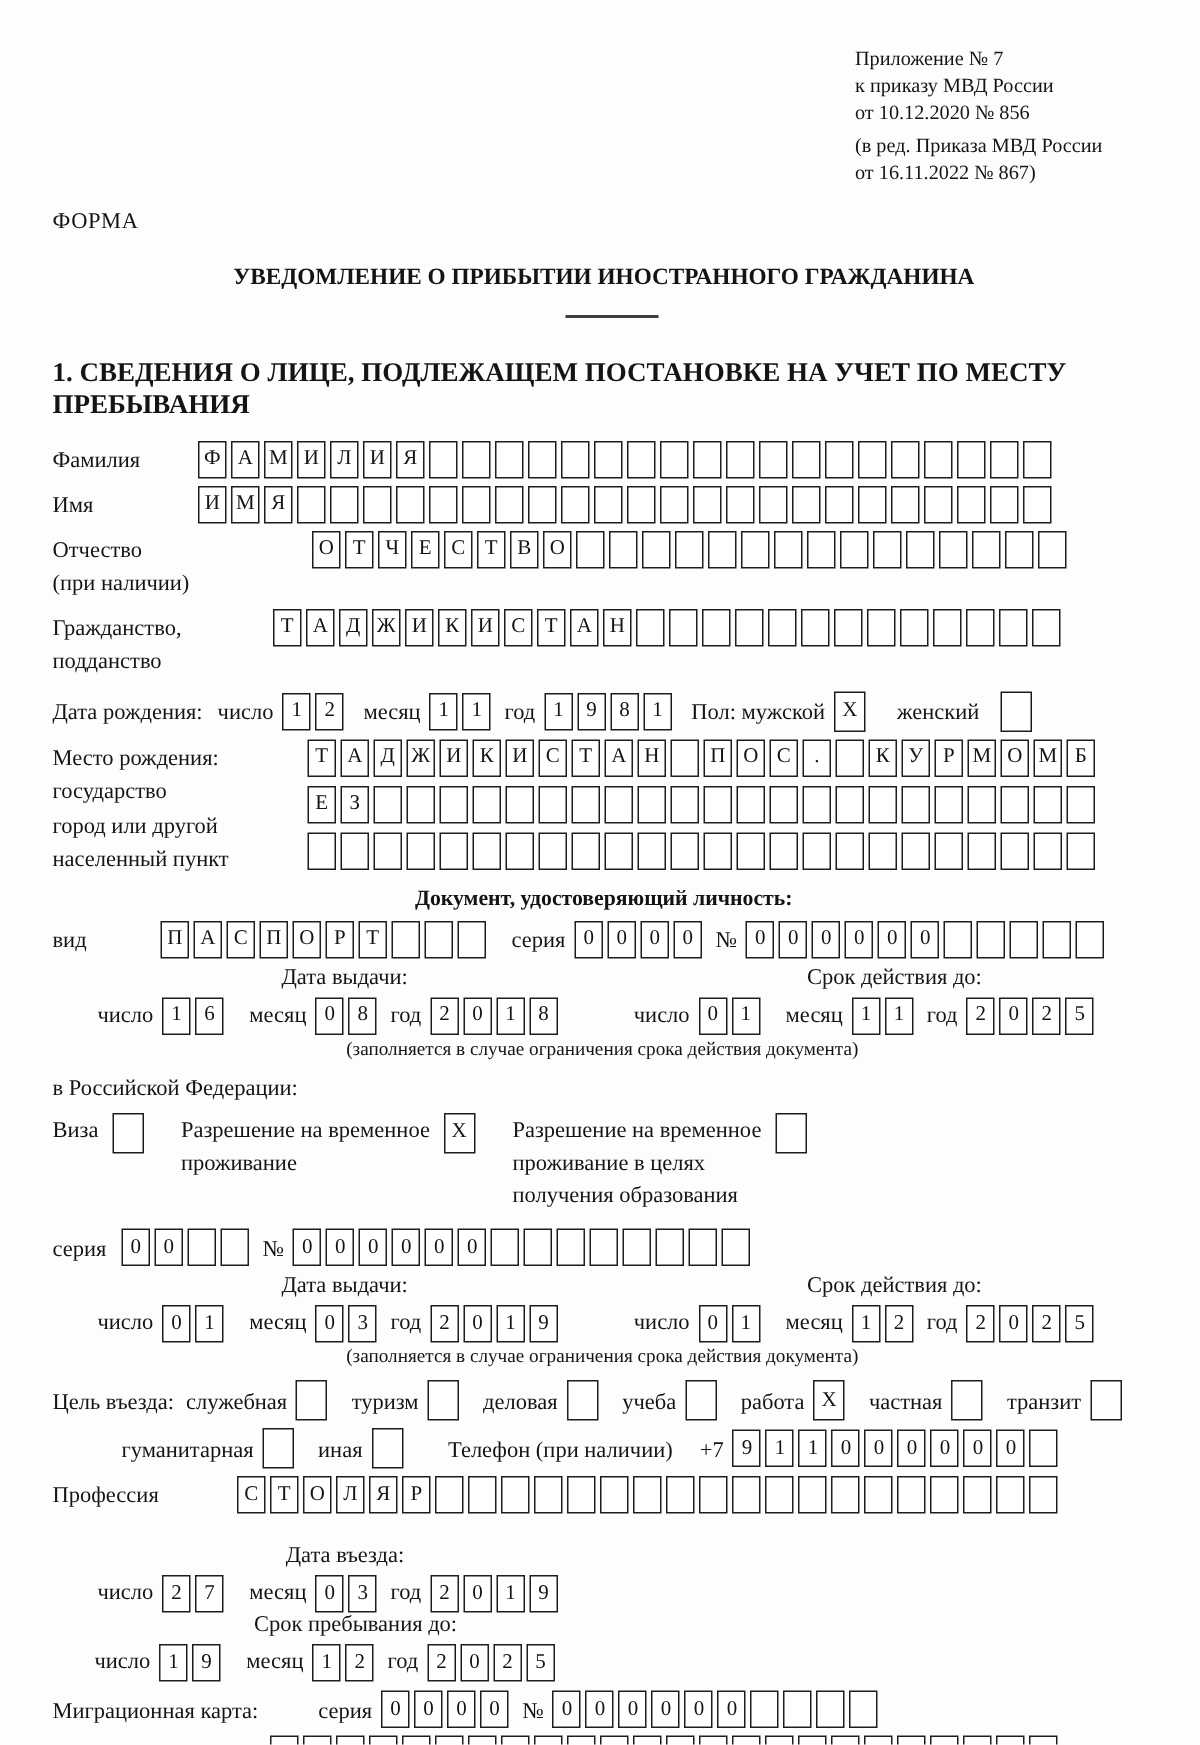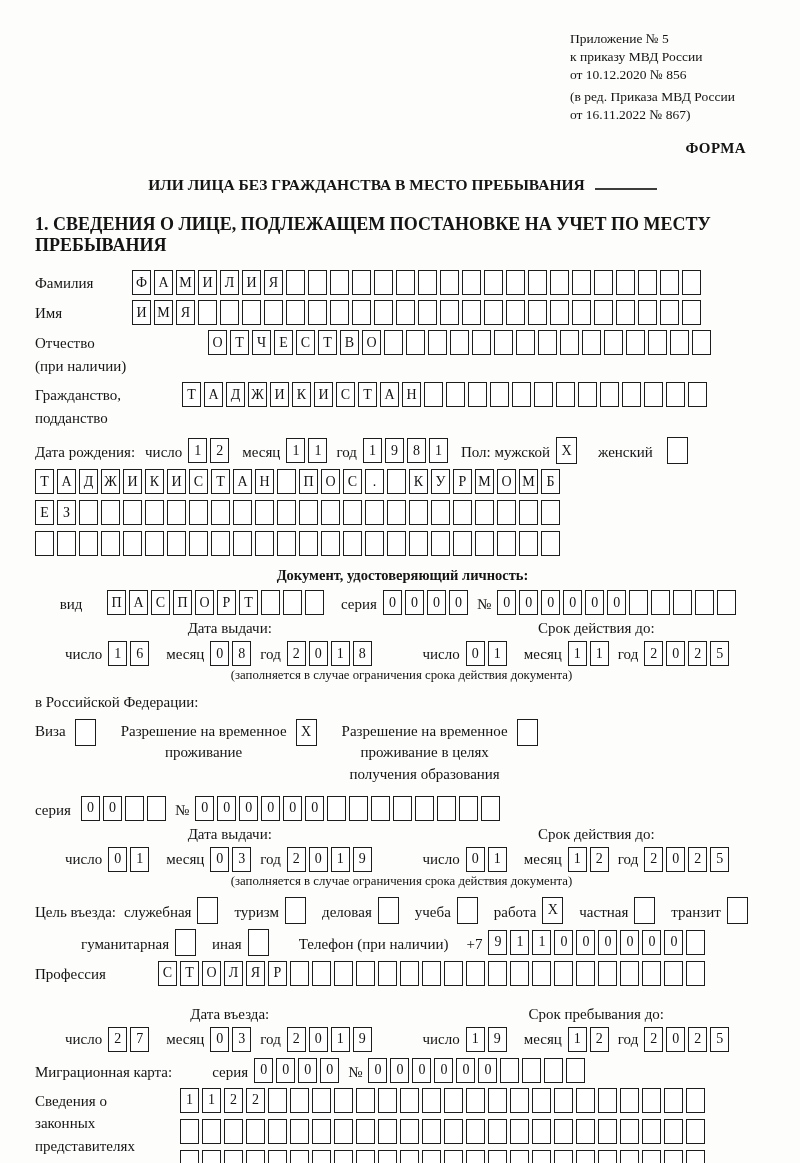--- a/index.html
+++ b/index.html
@@ -2,38 +2,38 @@
 <html><head>
 <meta charset="utf-8">
 <style>
   html,body{margin:0;padding:0;}
   body{width:800px;height:1163px;background:#fdfdfc;color:#141414;overflow:hidden;
        font-family:"Liberation Serif","DejaVu Serif",serif;font-size:15px;}
   .page{padding:30px 30px 0 35px;box-sizing:border-box;}
   
   .refblock{margin-left:auto;width:200px;font-size:13.5px;line-height:1.32;}
   .refblock .sub{margin-top:5px;}
-  .forma{text-align:right;font-weight:bold;font-size:15px;margin:16px 24px 0 0;letter-spacing:.4px;}
+  .forma{font-weight:normal;font-size:15px;margin:16px 24px 0 0;letter-spacing:.4px;}
   .title{text-align:center;font-weight:bold;font-size:15.5px;margin-top:16px;line-height:1.5;}
   .title-underline{display:inline-block;width:62px;height:14px;border-bottom:2.5px solid #3d3d3d;margin-left:10px;}
   .section-heading{font-weight:bold;font-size:18px;margin-top:18px;margin-bottom:14px;}
   
   .row{display:flex;align-items:flex-start;margin-bottom:5px;}
   .cells{display:flex;flex-wrap:nowrap;}
   .cell{display:inline-flex;align-items:center;justify-content:center;flex:0 0 auto;
         width:17px;height:23px;border:1.6px solid #1d1d1d;margin-right:3px;
         font-size:14px;background:#fff;}
   .cb .cell{width:19px;height:25px;}
   .lbl{padding-top:3px;line-height:1.35;}
   .lbl-col{display:flex;flex-direction:column;line-height:1.5;padding-top:2px;}
   .w-name{flex:0 0 97px;}
   .w-patr{flex:0 0 173px;}
   .w-citiz{flex:0 0 147px;}
   .w-birthpl{flex:0 0 170px;}
-  .w-vid{flex:0 0 72px;text-align:center;}
+  .w-vid{flex:0 0 72px;}
   .w-prof{flex:0 0 123px;}
   .w-repr{flex:0 0 145px;}
   .cell-rows{display:flex;flex-direction:column;}
   .cell-rows .cells{margin-bottom:6px;}
   .inline-row{display:flex;align-items:center;margin-bottom:5px;}
   .ml6{margin-left:6px;} .ml10{margin-left:10px;} .ml14{margin-left:14px;} .ml18{margin-left:18px;}
   .ml22{margin-left:22px;} .ml40{margin-left:40px;}
   .center-bold{text-align:center;font-weight:bold;font-size:14.5px;margin:2px 0 6px 0;}
   
   .dates{display:flex;margin-bottom:2px;}
@@ -41,43 +41,44 @@
   .db-left{margin-left:30px;width:330px;}
   .db-right{margin-left:28px;width:348px;}
   .dhead{text-align:center;margin-bottom:4px;}
   .date-line{display:flex;align-items:center;}
   .date-line .lbl{padding-top:0;}
   .note-right{font-size:12.8px;text-align:center;margin:1px 2px 8px 0;}
   .intro{line-height:1.55;margin-bottom:4px;}
   
   .options{display:flex;align-items:flex-start;margin:4px 0 10px 0;}
   .opt{display:flex;align-items:flex-start;}
-  .opt .txt{text-align:center;line-height:1.45;padding-top:2px;}
+  .opt .txt{text-align:left;line-height:1.45;padding-top:2px;}
   .opt .cells{margin-left:9px;}
   .purpose{display:flex;align-items:center;}
   .purpose .cells{margin-left:6px;margin-right:13px;}
 </style>
 </head>
 <body>
 
 <div class="page">
 
   <div class="refblock">
-    <div>Приложение № 5</div>
+    <div>Приложение № 7</div>
     <div>к приказу МВД России</div>
     <div>от 10.12.2020 № 856</div>
     <div class="sub">(в ред. Приказа МВД России</div>
     <div>от 16.11.2022 № 867)</div>
   </div>
 
   <div class="forma">ФОРМА</div>
 
   <div class="title">
+    <div>УВЕДОМЛЕНИЕ О ПРИБЫТИИ ИНОСТРАННОГО ГРАЖДАНИНА</div>
     <div>
-      <span>ИЛИ ЛИЦА БЕЗ ГРАЖДАНСТВА В МЕСТО ПРЕБЫВАНИЯ</span><span class="title-underline"></span>
+      <span class="title-underline"></span>
     </div>
   </div>
 
   <div class="section-heading">1. СВЕДЕНИЯ О ЛИЦЕ, ПОДЛЕЖАЩЕМ ПОСТАНОВКЕ НА УЧЕТ ПО МЕСТУ ПРЕБЫВАНИЯ</div>
 
   <div class="row">
     <span class="lbl w-name">Фамилия</span>
     <span class="cells">
         <span class="cell filled">Ф</span>
         <span class="cell filled">А</span>
@@ -228,20 +229,26 @@
     <span class="cells cb ml6">
         <span class="cell filled">X</span>
       </span>
     <span class="lbl ml18">женский</span>
     <span class="cells cb ml14">
         <span class="cell"></span>
       </span>
   </div>
 
   <div class="row" style="margin-top:4px;">
+    <span class="lbl-col w-birthpl">
+      <span>Место рождения:</span>
+      <span>государство</span>
+      <span>город или другой</span>
+      <span>населенный пункт</span>
+    </span>
     <span class="cell-rows">
       <span class="cells">
           <span class="cell filled">Т</span>
           <span class="cell filled">А</span>
           <span class="cell filled">Д</span>
           <span class="cell filled">Ж</span>
           <span class="cell filled">И</span>
           <span class="cell filled">К</span>
           <span class="cell filled">И</span>
           <span class="cell filled">С</span>
@@ -608,21 +615,21 @@
         <span class="cell"></span>
         <span class="cell"></span>
         <span class="cell"></span>
         <span class="cell"></span>
         <span class="cell"></span>
         <span class="cell"></span>
         <span class="cell"></span>
       </span>
   </div>
 
-  <div class="dates" style="margin-top:20px;">
+  <div class="dates" style="margin-top:20px;flex-direction:column;">
     <div class="date-block db-left">
       <div class="dhead">Дата въезда:</div>
       <div class="date-line">
         <span class="lbl">число</span>
         <span class="cells ml6">
             <span class="cell filled">2</span>
             <span class="cell filled">7</span>
           </span>
         <span class="lbl ml14">месяц</span>
         <span class="cells ml6">

